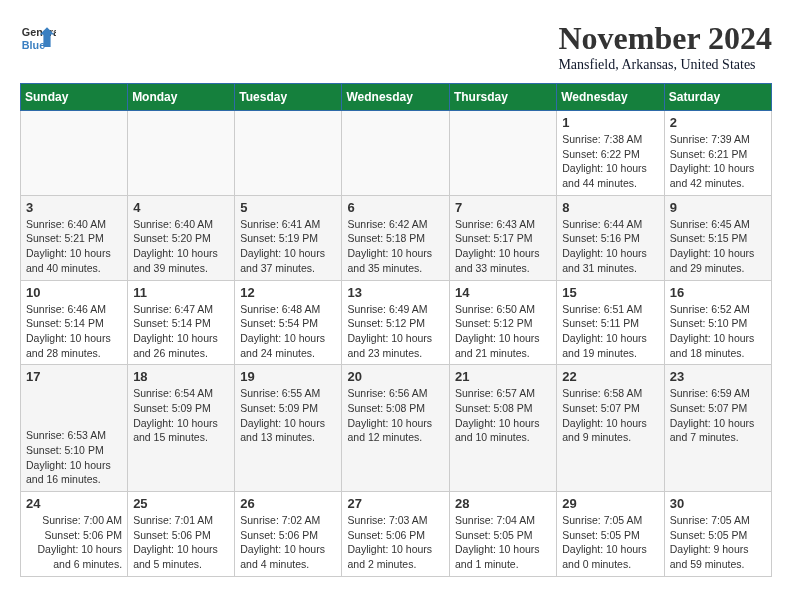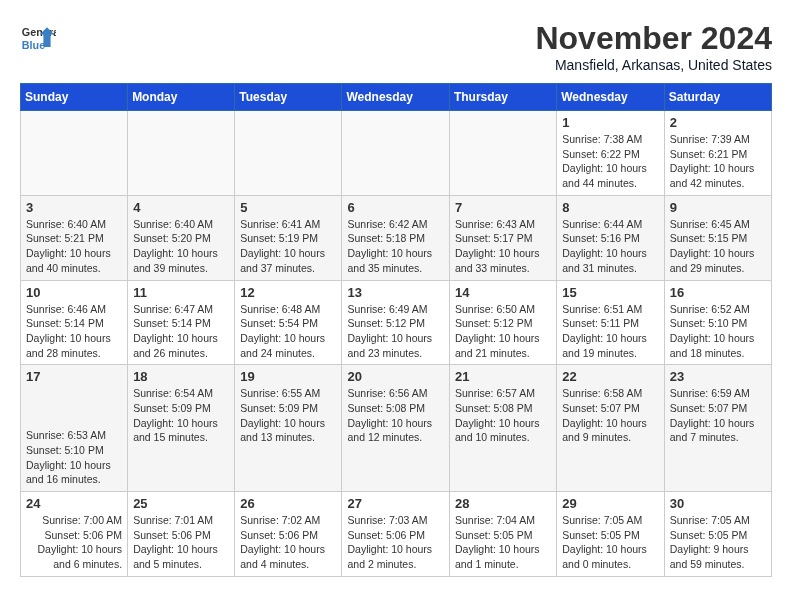--- a/index.html
+++ b/index.html
@@ -19,38 +19,39 @@
     .logo {
       display: flex;
       align-items: center;
       gap: 4px;
     }
     .logo-icon {
       width: 36px;
       height: 36px;
     }
     .title-block {
-      text-align: right;
+      text-align: left;
+      font-family: Liberation Serif, serif;
     }
     .month-title {
       font-size: 32px;
       font-weight: bold;
       color: #333;
     }
     .location {
       font-size: 14px;
       color: #0f172a;
     }
     .calendar {
       width: 100%;
       border-collapse: collapse;
       font-size: 11px;
     }
     .calendar thead tr th {
-      background-color: #1d4ed8;
+      background-color: #15803d;
       color: #fff;
       padding: 6px 4px;
       text-align: left;
       font-size: 12px;
       border: 1px solid #2e6aa8;
     }
     .calendar tbody tr td {
       border: 1px solid #ccc;
       vertical-align: top;
       padding: 4px 5px;

